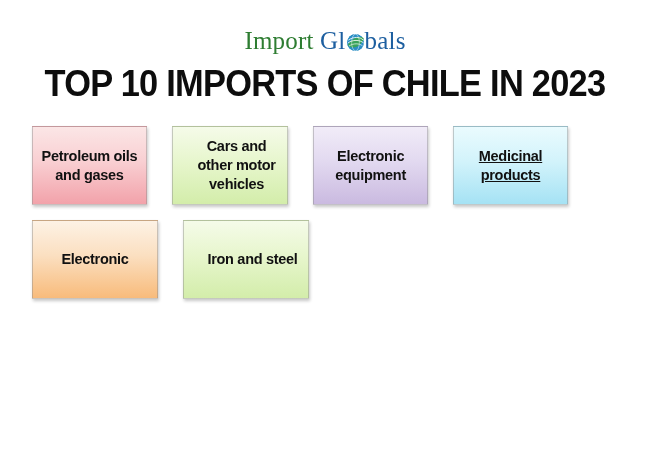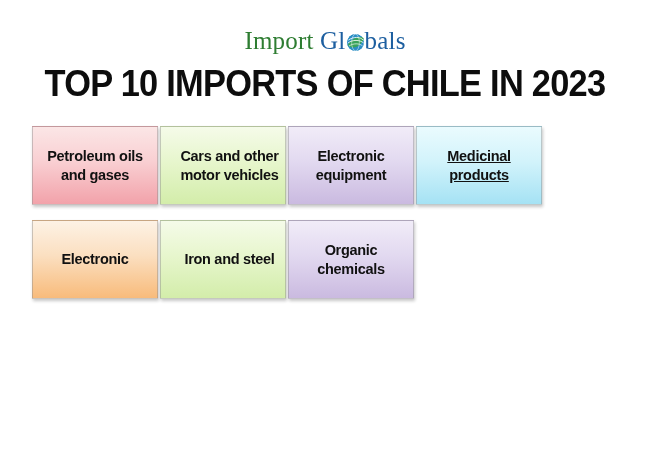--- a/index.html
+++ b/index.html
@@ -66,21 +66,21 @@
 
   
   .grid {
     position: absolute;
     top: 126px;
     left: 32px;
     width: 536px;
   }
   .grid-row {
     display: flex;
-    gap: 2px;
+    gap: 25px;
     margin-bottom: 15px;
     height: 79px;
   }
   .grid-row.row-offset {
     padding-left: 141px;
   }
   .cell {
     width: 126px;
     height: 79px;
     box-sizing: border-box;
@@ -146,19 +146,16 @@
     </div>
   </div>
 
   <div class="grid-row">
     <div class="cell c-orange">
       <span class="cell-label">Electronic</span>
     </div>
     <div class="cell c-green">
       <span class="cell-label">Iron and steel</span>
     </div>
-    <div class="cell c-purple">
-      <span class="cell-label">Organic chemicals</span>
-    </div>
   </div>
 
 
 </div>
 
 </body></html>

